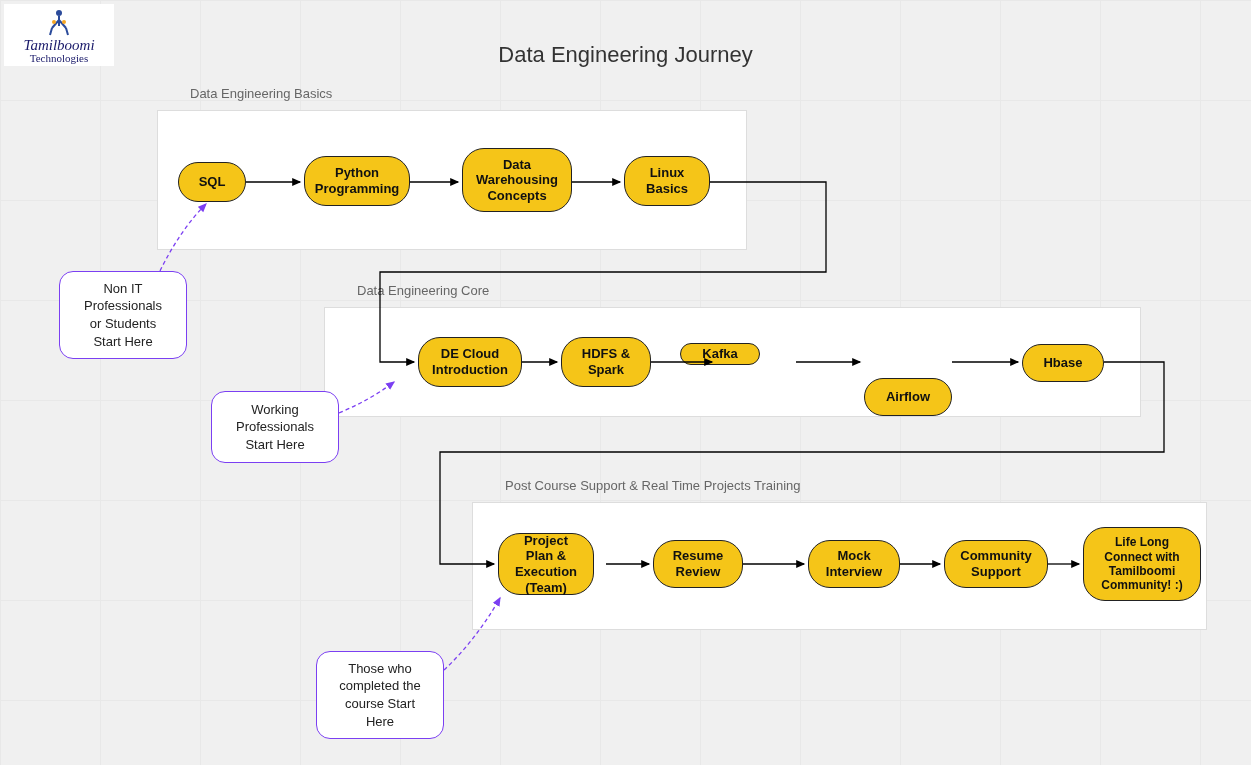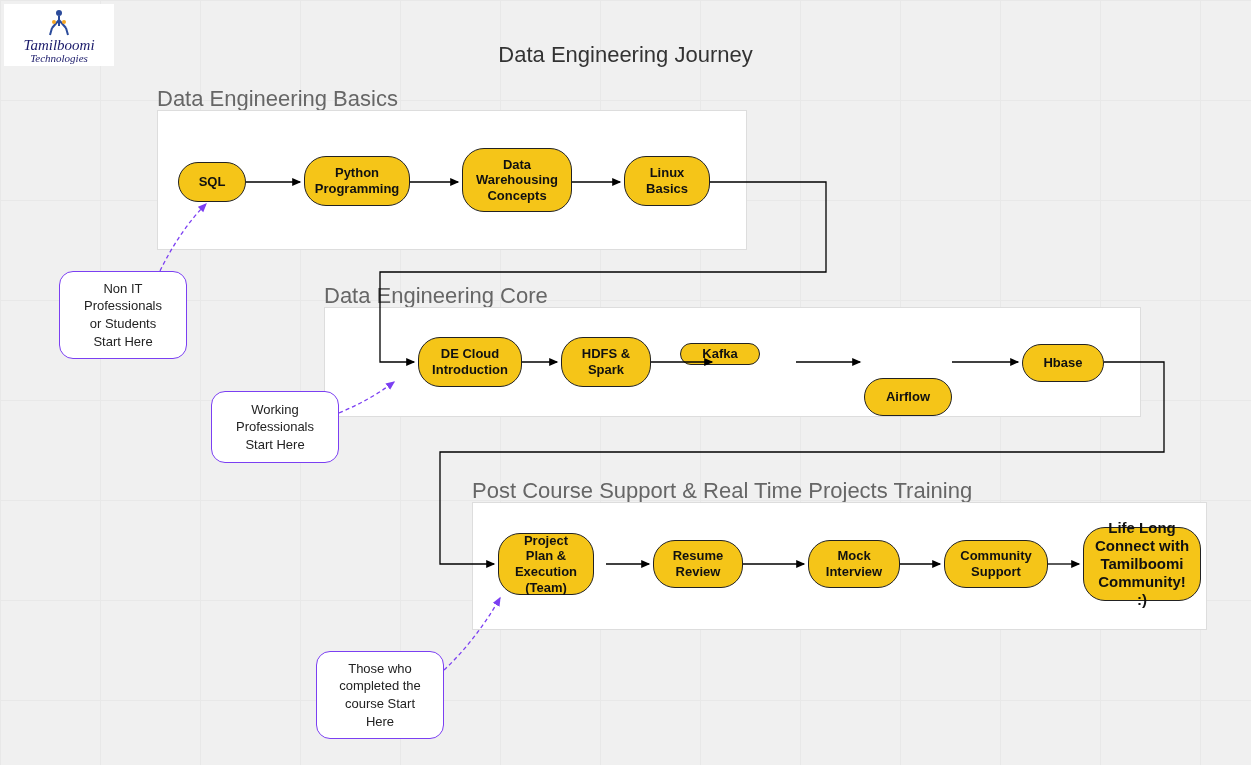--- a/index.html
+++ b/index.html
@@ -18,35 +18,36 @@
 .logo {
   position: absolute;
   top: 4px; left: 4px;
   width: 110px; height: 62px;
   background: #fff;
   text-align: center;
   padding-top: 4px;
 }
 .logo svg { display: block; margin: 0 auto 2px; }
 .logo .name { font-family: "Brush Script MT", cursive; font-size: 15px; color: #1a1a6a; font-style: italic; line-height: 1; }
-.logo .sub { font-family: "Brush Script MT", cursive; font-size: 11px; color: #1a1a6a; font-style: italic; line-height: 1; }
+.logo .sub { font-family: "Brush Script MT", cursive; font-size: 11px; color: #1a1a6a; line-height: 1; }
 
 .title {
   position: absolute;
   top: 42px; left: 0; right: 0;
   text-align: center;
   font-size: 22px;
   color: #333;
   font-weight: 400;
 }
 
 .stage-label {
   position: absolute;
-  font-size: 22px;
+  font-size: 13px;
   color: #666;
+  margin-left: 33px;
 }
 .label-basics { top: 86px; left: 157px; }
 .label-core   { top: 283px; left: 324px; }
 .label-post   { top: 478px; left: 472px; }
 
 .stage-box {
   position: absolute;
   background: #fff;
   border: 1px solid #ddd;
 }
@@ -124,21 +125,21 @@
 <div class="node" style="top:337px; left:418px; width:104px; height:50px;">DE Cloud Introduction</div>
 <div class="node" style="top:337px; left:561px; width:90px; height:50px;">HDFS &amp; Spark</div>
 <div class="node" style="top:343px; left:680px; width:80px; height:22px;">Kafka</div>
 <div class="node" style="top:343px; left:864px; width:88px; height:38px;margin-top:35px;">Airflow</div>
 <div class="node" style="top:344px; left:1022px; width:82px; height:38px;">Hbase</div>
 
 <div class="node" style="top:533px; left:498px; width:96px; height:62px;">Project Plan &amp; Execution (Team)</div>
 <div class="node" style="top:540px; left:653px; width:90px; height:48px;">Resume Review</div>
 <div class="node" style="top:540px; left:808px; width:92px; height:48px;">Mock Interview</div>
 <div class="node" style="top:540px; left:944px; width:104px; height:48px;">Community Support</div>
-<div class="node" style="top:527px; left:1083px; width:118px; height:74px; font-size:15px;">Life Long Connect with Tamilboomi Community! :)</div>
+<div class="node" style="top:527px; left:1083px; width:118px; height:74px; font-size:12px;">Life Long Connect with Tamilboomi Community! :)</div>
 
 <div class="callout" style="top:271px; left:59px; width:128px; height:88px;">Non IT Professionals or Students Start Here</div>
 <div class="callout" style="top:391px; left:211px; width:128px; height:72px;">Working Professionals Start Here</div>
 <div class="callout" style="top:651px; left:316px; width:128px; height:88px;">Those who completed the course Start Here</div>
 
 <svg class="connectors">
   <defs>
     <marker id="arrow" markerWidth="8" markerHeight="8" refX="6" refY="3" orient="auto">
       <path d="M0,0 L7,3 L0,6 Z" fill="#000"></path>
     </marker>

